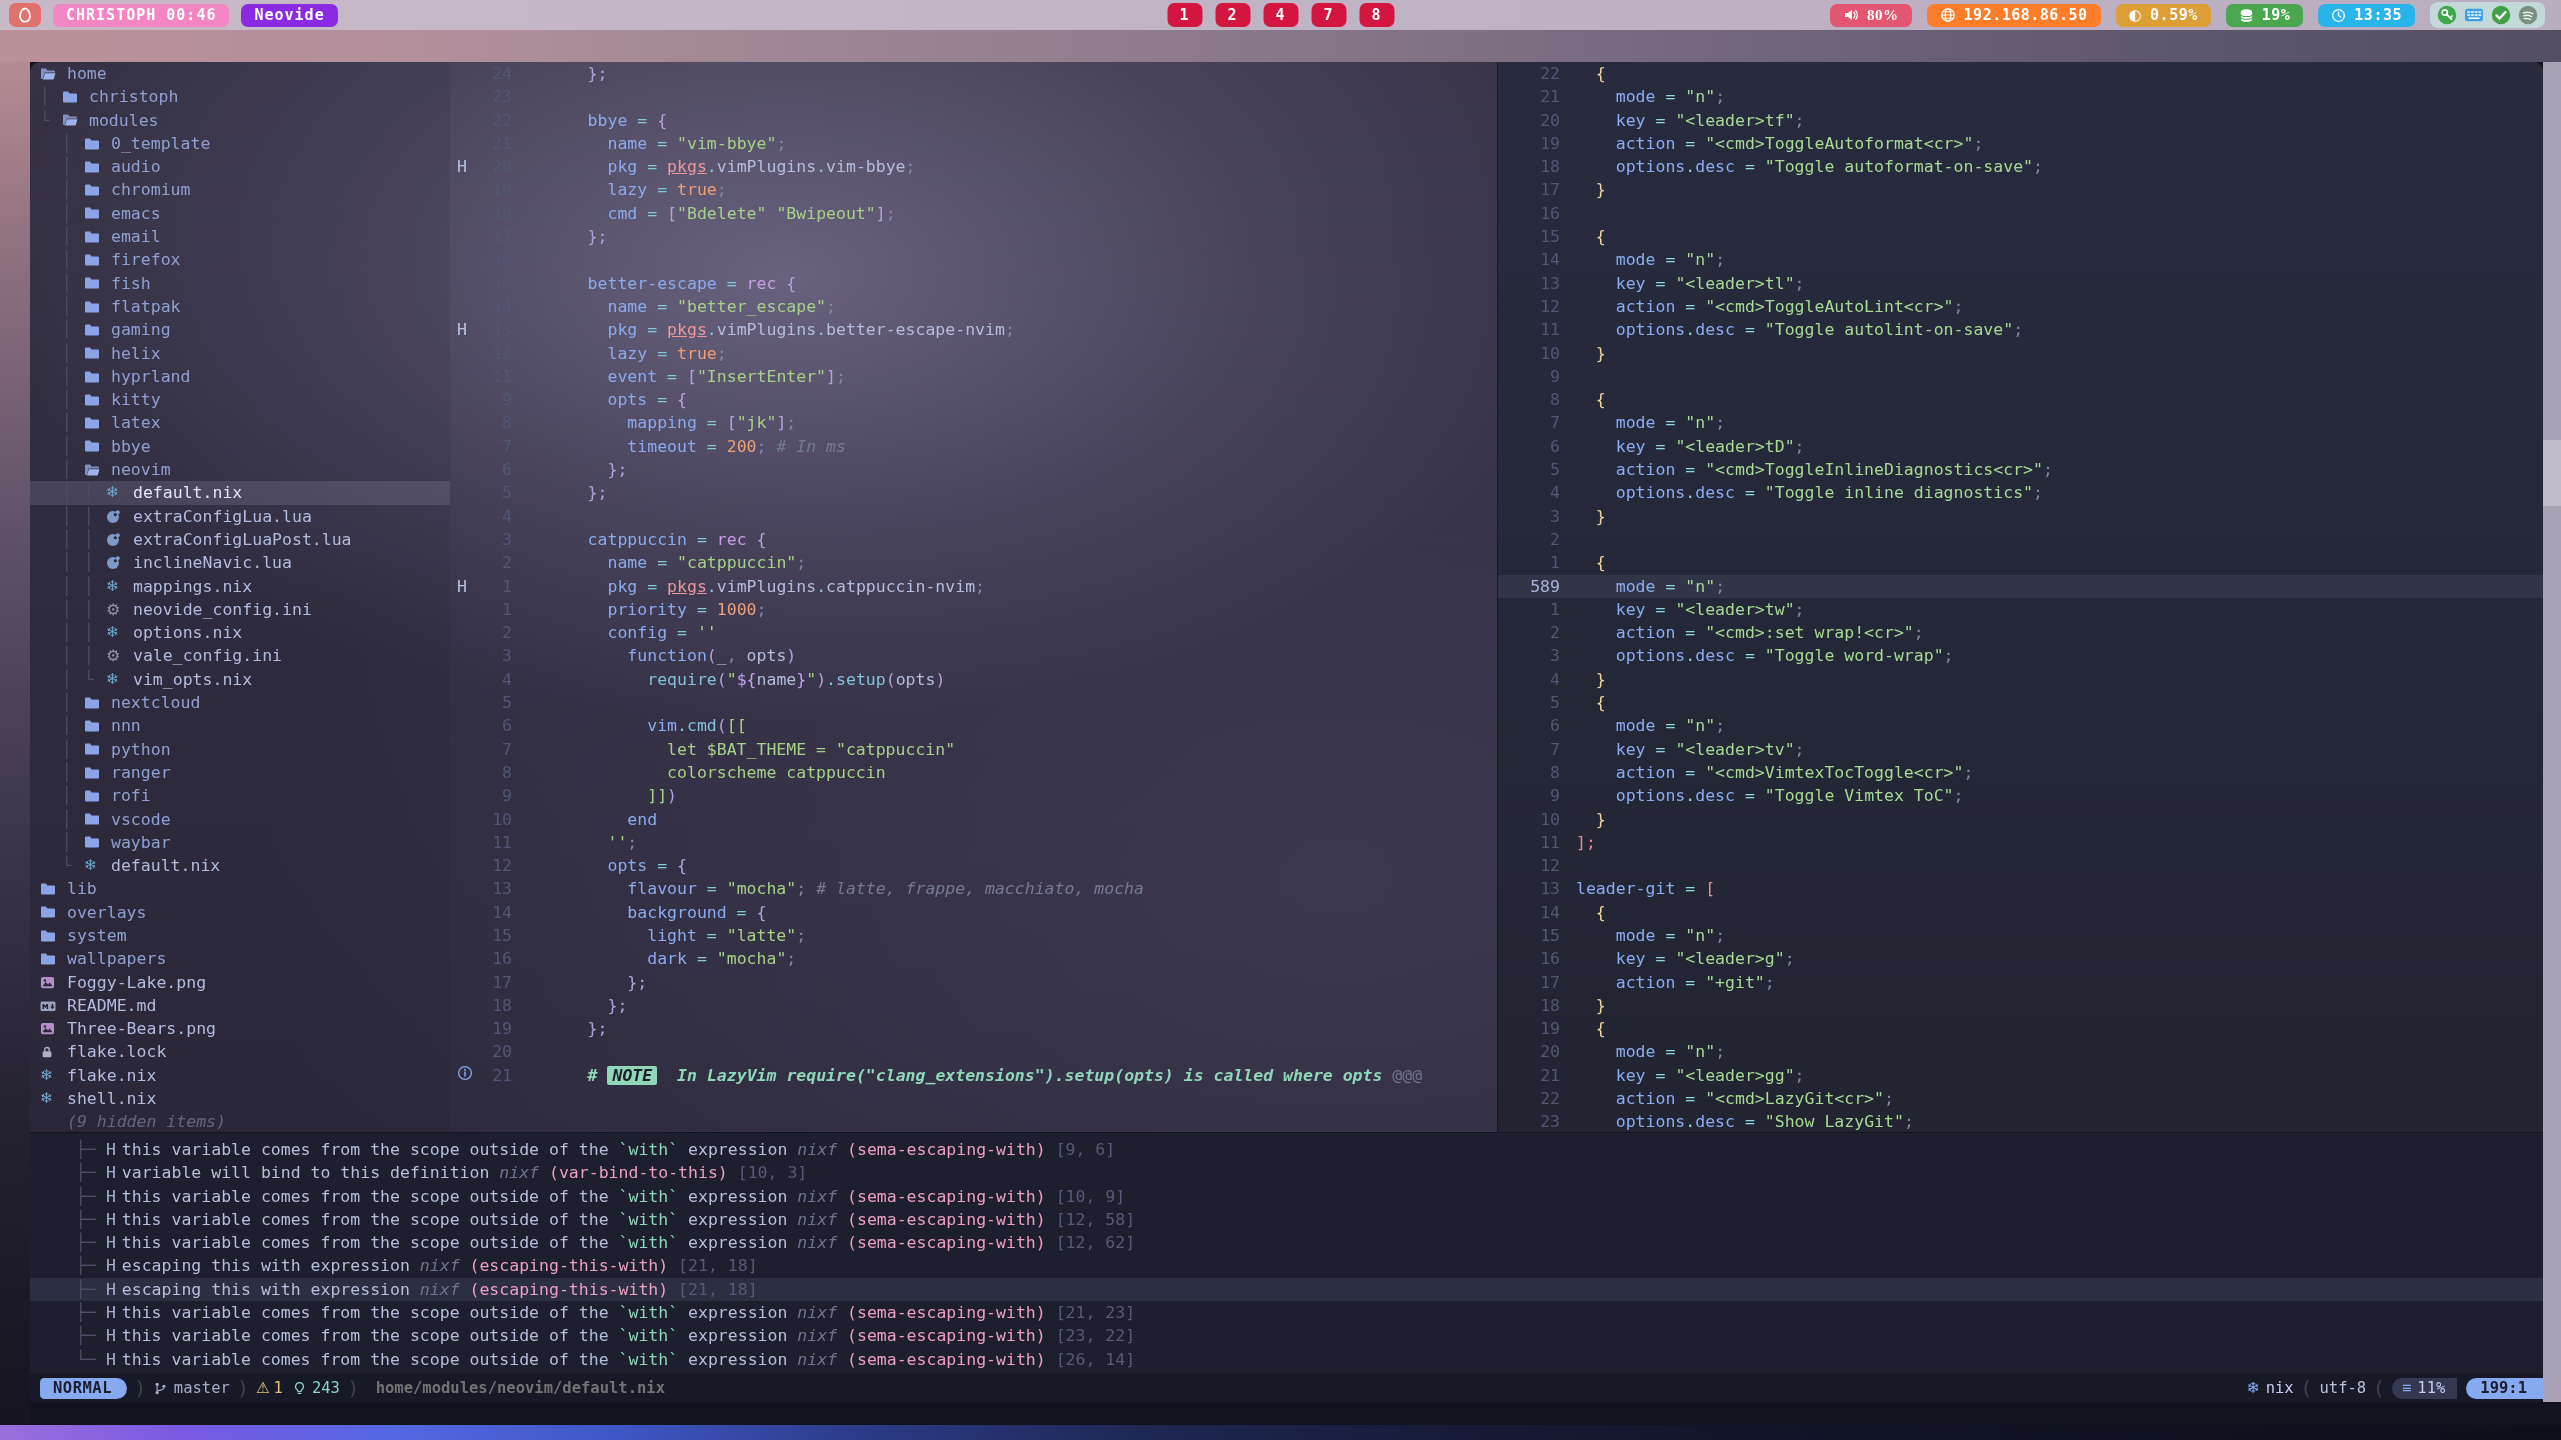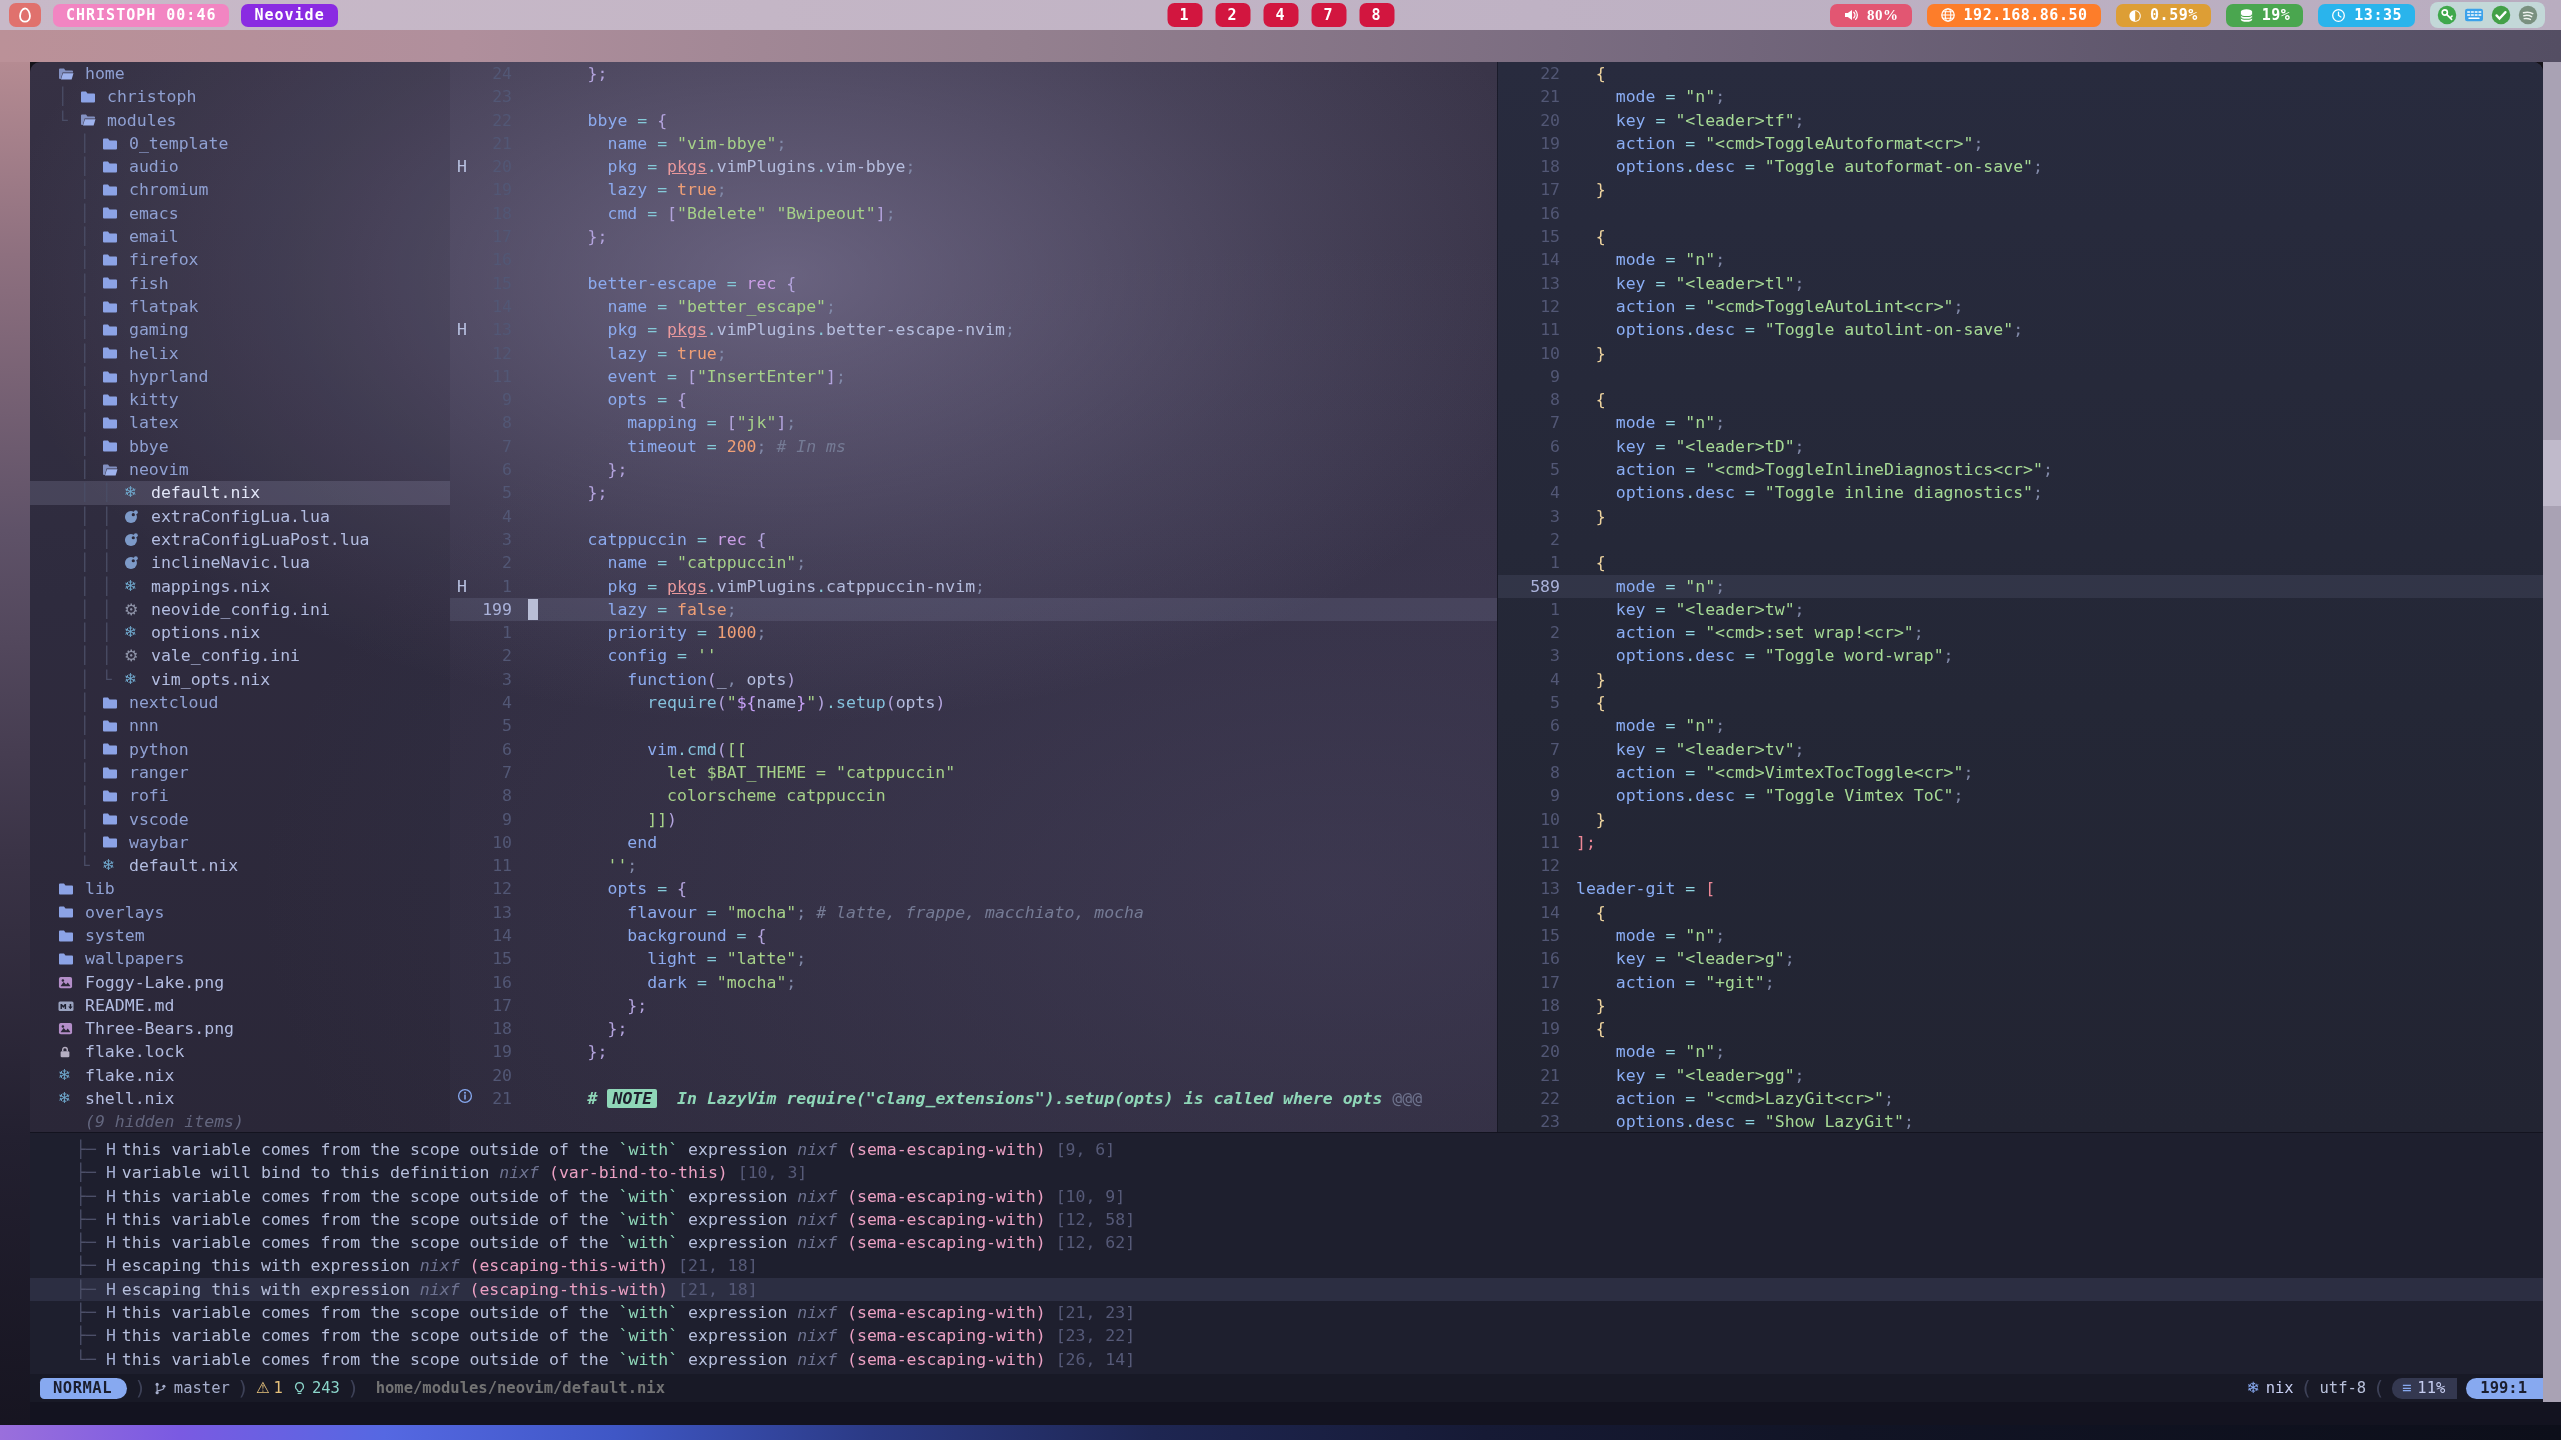--- a/index.html
+++ b/index.html
@@ -37,21 +37,21 @@
   .window{position:absolute;left:30px;top:62px;width:2513px;height:1340px;border-radius:10px 10px 0 0;overflow:hidden;
     background:
       radial-gradient(1100px 620px at 30% 16%, rgba(155,146,184,.5), rgba(150,142,180,.16) 46%, rgba(0,0,0,0) 72%),
       radial-gradient(1500px 900px at 52% 62%, rgba(92,86,122,.28), rgba(0,0,0,0) 72%),
       linear-gradient(180deg,#3a3549 0%,#322e42 40%,#2b2839 100%);}
   .panes{position:absolute;left:0;top:0;width:2513px;height:1070px;display:flex;}
 
   
   .tree{position:relative;width:420px;height:1070px;flex:none;background:rgba(18,16,28,.10);}
   .tree-row{position:relative;height:23.3px;line-height:23.3px;display:flex;align-items:center;
-    font-size:16.5px;padding-left:28px;white-space:pre;}
+    font-size:16.5px;padding-left:10px;white-space:pre;}
   .tree-row.sel{background:rgba(178,178,212,.18);}
   .gd{display:inline-block;width:22px;flex:none;color:#4a4d66;text-align:left;}
   .ticon{display:inline-flex;width:27px;flex:none;align-items:center;}
   .tlabel{color:#b2bce0;}
   .tlabel.folder{color:#8fa0d2;}
   .tree-row.sel .tlabel{color:#e2e6f8;}
   .tlabel.dim{color:#63667e;font-style:italic;}
   .glyph-ico{font-family:"DejaVu Sans",sans-serif;font-style:normal;}
 
   
@@ -364,21 +364,20 @@
         <div class="row"><span class="sign"></span><span class="lnum">11</span><span class="code"><span>        </span><span class="tk-i">event</span><span class="tk-o"> = </span><span class="tk-b">[</span><span class="tk-s">"InsertEnter"</span><span class="tk-b">]</span><span class="tk-p">;</span></span></div>
         <div class="row"><span class="sign"></span><span class="lnum">9</span><span class="code"><span>        </span><span class="tk-i">opts</span><span class="tk-o"> = </span><span class="tk-b">{</span></span></div>
         <div class="row"><span class="sign"></span><span class="lnum">8</span><span class="code"><span>          </span><span class="tk-i">mapping</span><span class="tk-o"> = </span><span class="tk-b">[</span><span class="tk-s">"jk"</span><span class="tk-b">]</span><span class="tk-p">;</span></span></div>
         <div class="row"><span class="sign"></span><span class="lnum">7</span><span class="code"><span>          </span><span class="tk-i">timeout</span><span class="tk-o"> = </span><span class="tk-n">200</span><span class="tk-p">;</span><span> </span><span class="tk-c"># In ms</span></span></div>
         <div class="row"><span class="sign"></span><span class="lnum">6</span><span class="code"><span class="tk-b">        };</span></span></div>
         <div class="row"><span class="sign"></span><span class="lnum">5</span><span class="code"><span class="tk-b">      };</span></span></div>
         <div class="row"><span class="sign"></span><span class="lnum">4</span><span class="code"></span></div>
         <div class="row"><span class="sign"></span><span class="lnum">3</span><span class="code"><span>      </span><span class="tk-i">catppuccin</span><span class="tk-o"> = </span><span class="tk-k">rec</span><span> </span><span class="tk-b">{</span></span></div>
         <div class="row"><span class="sign"></span><span class="lnum">2</span><span class="code"><span>        </span><span class="tk-i">name</span><span class="tk-o"> = </span><span class="tk-s">"catppuccin"</span><span class="tk-p">;</span></span></div>
         <div class="row"><span class="sign">H</span><span class="lnum">1</span><span class="code"><span>        </span><span class="tk-i">pkg</span><span class="tk-o"> = </span><span class="tk-P">pkgs</span><span class="tk-o">.</span><span class="tk-f">vimPlugins</span><span class="tk-o">.</span><span class="tk-f">catppuccin-nvim</span><span class="tk-p">;</span></span></div>
-        <div class="row cur"><span class="sign"></span><span class="lnum">199</span><span class="code"><span>        </span><span class="tk-i">lazy</span><span class="tk-o"> = </span><span class="tk-n">false</span><span class="tk-p">;</span></span><div class="cursor-block"></div></div>
         <div class="row"><span class="sign"></span><span class="lnum">1</span><span class="code"><span>        </span><span class="tk-i">priority</span><span class="tk-o"> = </span><span class="tk-n">1000</span><span class="tk-p">;</span></span></div>
         <div class="row"><span class="sign"></span><span class="lnum">2</span><span class="code"><span>        </span><span class="tk-i">config</span><span class="tk-o"> = </span><span class="tk-s">''</span></span></div>
         <div class="row"><span class="sign"></span><span class="lnum">3</span><span class="code"><span>          </span><span class="tk-K">function</span><span class="tk-b">(</span><span class="tk-f">_</span><span class="tk-p">,</span><span> </span><span class="tk-f">opts</span><span class="tk-b">)</span></span></div>
         <div class="row"><span class="sign"></span><span class="lnum">4</span><span class="code"><span>            </span><span class="tk-F">require</span><span class="tk-b">(</span><span class="tk-s">"</span><span class="tk-I">${</span><span class="tk-f">name</span><span class="tk-I">}</span><span class="tk-s">"</span><span class="tk-b">)</span><span class="tk-o">.</span><span class="tk-F">setup</span><span class="tk-b">(</span><span class="tk-f">opts</span><span class="tk-b">)</span></span></div>
         <div class="row"><span class="sign"></span><span class="lnum">5</span><span class="code"></span></div>
         <div class="row"><span class="sign"></span><span class="lnum">6</span><span class="code"><span>            </span><span class="tk-i">vim</span><span class="tk-o">.</span><span class="tk-F">cmd</span><span class="tk-b">(</span><span class="tk-s">[[</span></span></div>
         <div class="row"><span class="sign"></span><span class="lnum">7</span><span class="code"><span class="tk-s">              let $BAT_THEME = "catppuccin"</span></span></div>
         <div class="row"><span class="sign"></span><span class="lnum">8</span><span class="code"><span class="tk-s">              colorscheme catppuccin</span></span></div>
         <div class="row"><span class="sign"></span><span class="lnum">9</span><span class="code"><span>            </span><span class="tk-s">]]</span><span class="tk-b">)</span></span></div>
         <div class="row"><span class="sign"></span><span class="lnum">10</span><span class="code"><span>          </span><span class="tk-K">end</span></span></div>

